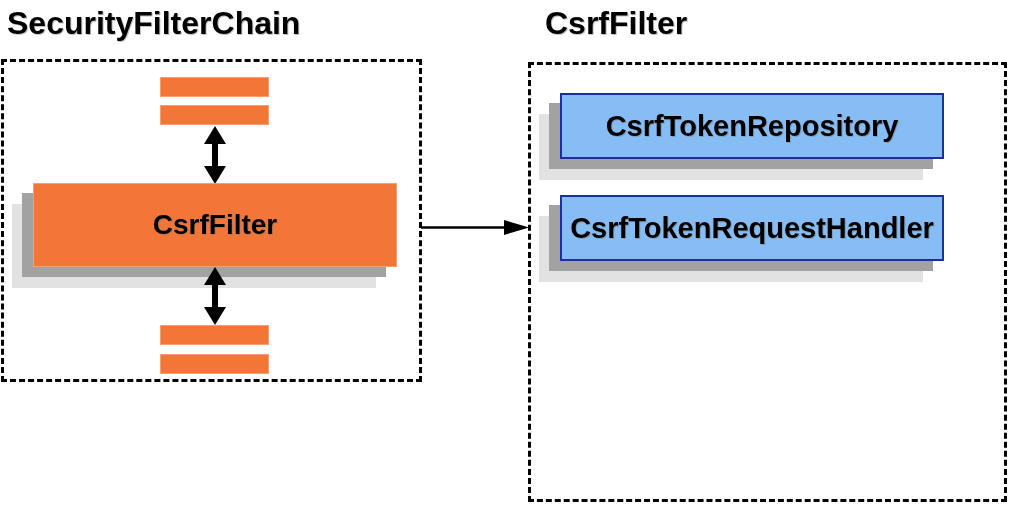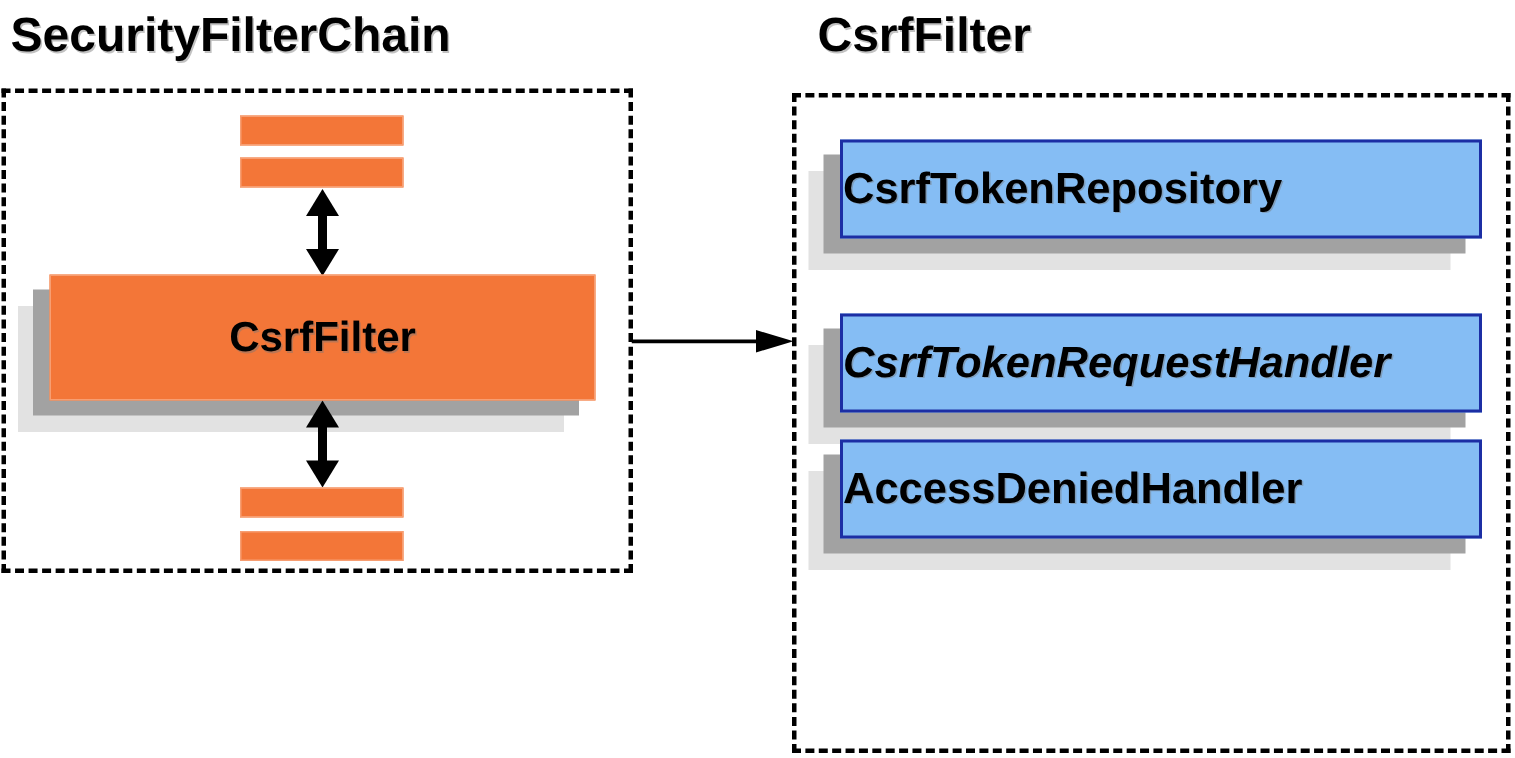--- a/index.html
+++ b/index.html
@@ -61,28 +61,28 @@
     display:flex;align-items:center;justify-content:center;
   }
   .node-label{
     font-size:28px;font-weight:bold;color:var(--text-color);
     white-space:nowrap;
     text-shadow:1px 1px 0 rgba(120,120,120,0.45);
   }
   .harrow{position:absolute;left:421px;top:219px;width:108px;height:17px;}
   .component{
     position:absolute;
-    left:29px;width:428px;height:66px;
+    left:29px;width:384px;height:66px;
     background:var(--blue-fill);
     border:2px solid var(--blue-border);
     box-shadow:-11px 10px 0 var(--shadow-dark), -21px 21px 0 var(--shadow-light);
-    display:flex;align-items:center;
+    display:flex;align-items:center;justify-content:center;
   }
   .comp0{top:28px;}
-  .comp1{top:144px;font-style:italic;}
+  .comp1{top:130px;}
   .comp2{top:228px;}
   .comp3{top:328px;}
   .component .node-label{font-size:29px;}
 </style>
 </head>
 <body>
 
 <div class="canvas">
 
   <div class="title left-title">SecurityFilterChain</div>
@@ -118,18 +118,15 @@
     <polygon points="108,8.5 83,1 83,16" fill="var(--arrow-color)"></polygon>
   </svg>
 
   <div class="dashed-box right-box">
     <div class="component comp0">
       <span class="node-label">CsrfTokenRepository</span>
     </div>
     <div class="component comp1">
       <span class="node-label">CsrfTokenRequestHandler</span>
     </div>
-    <div class="component comp2">
-      <span class="node-label">AccessDeniedHandler</span>
-    </div>
   </div>
 
 </div>
 
 </body></html>

